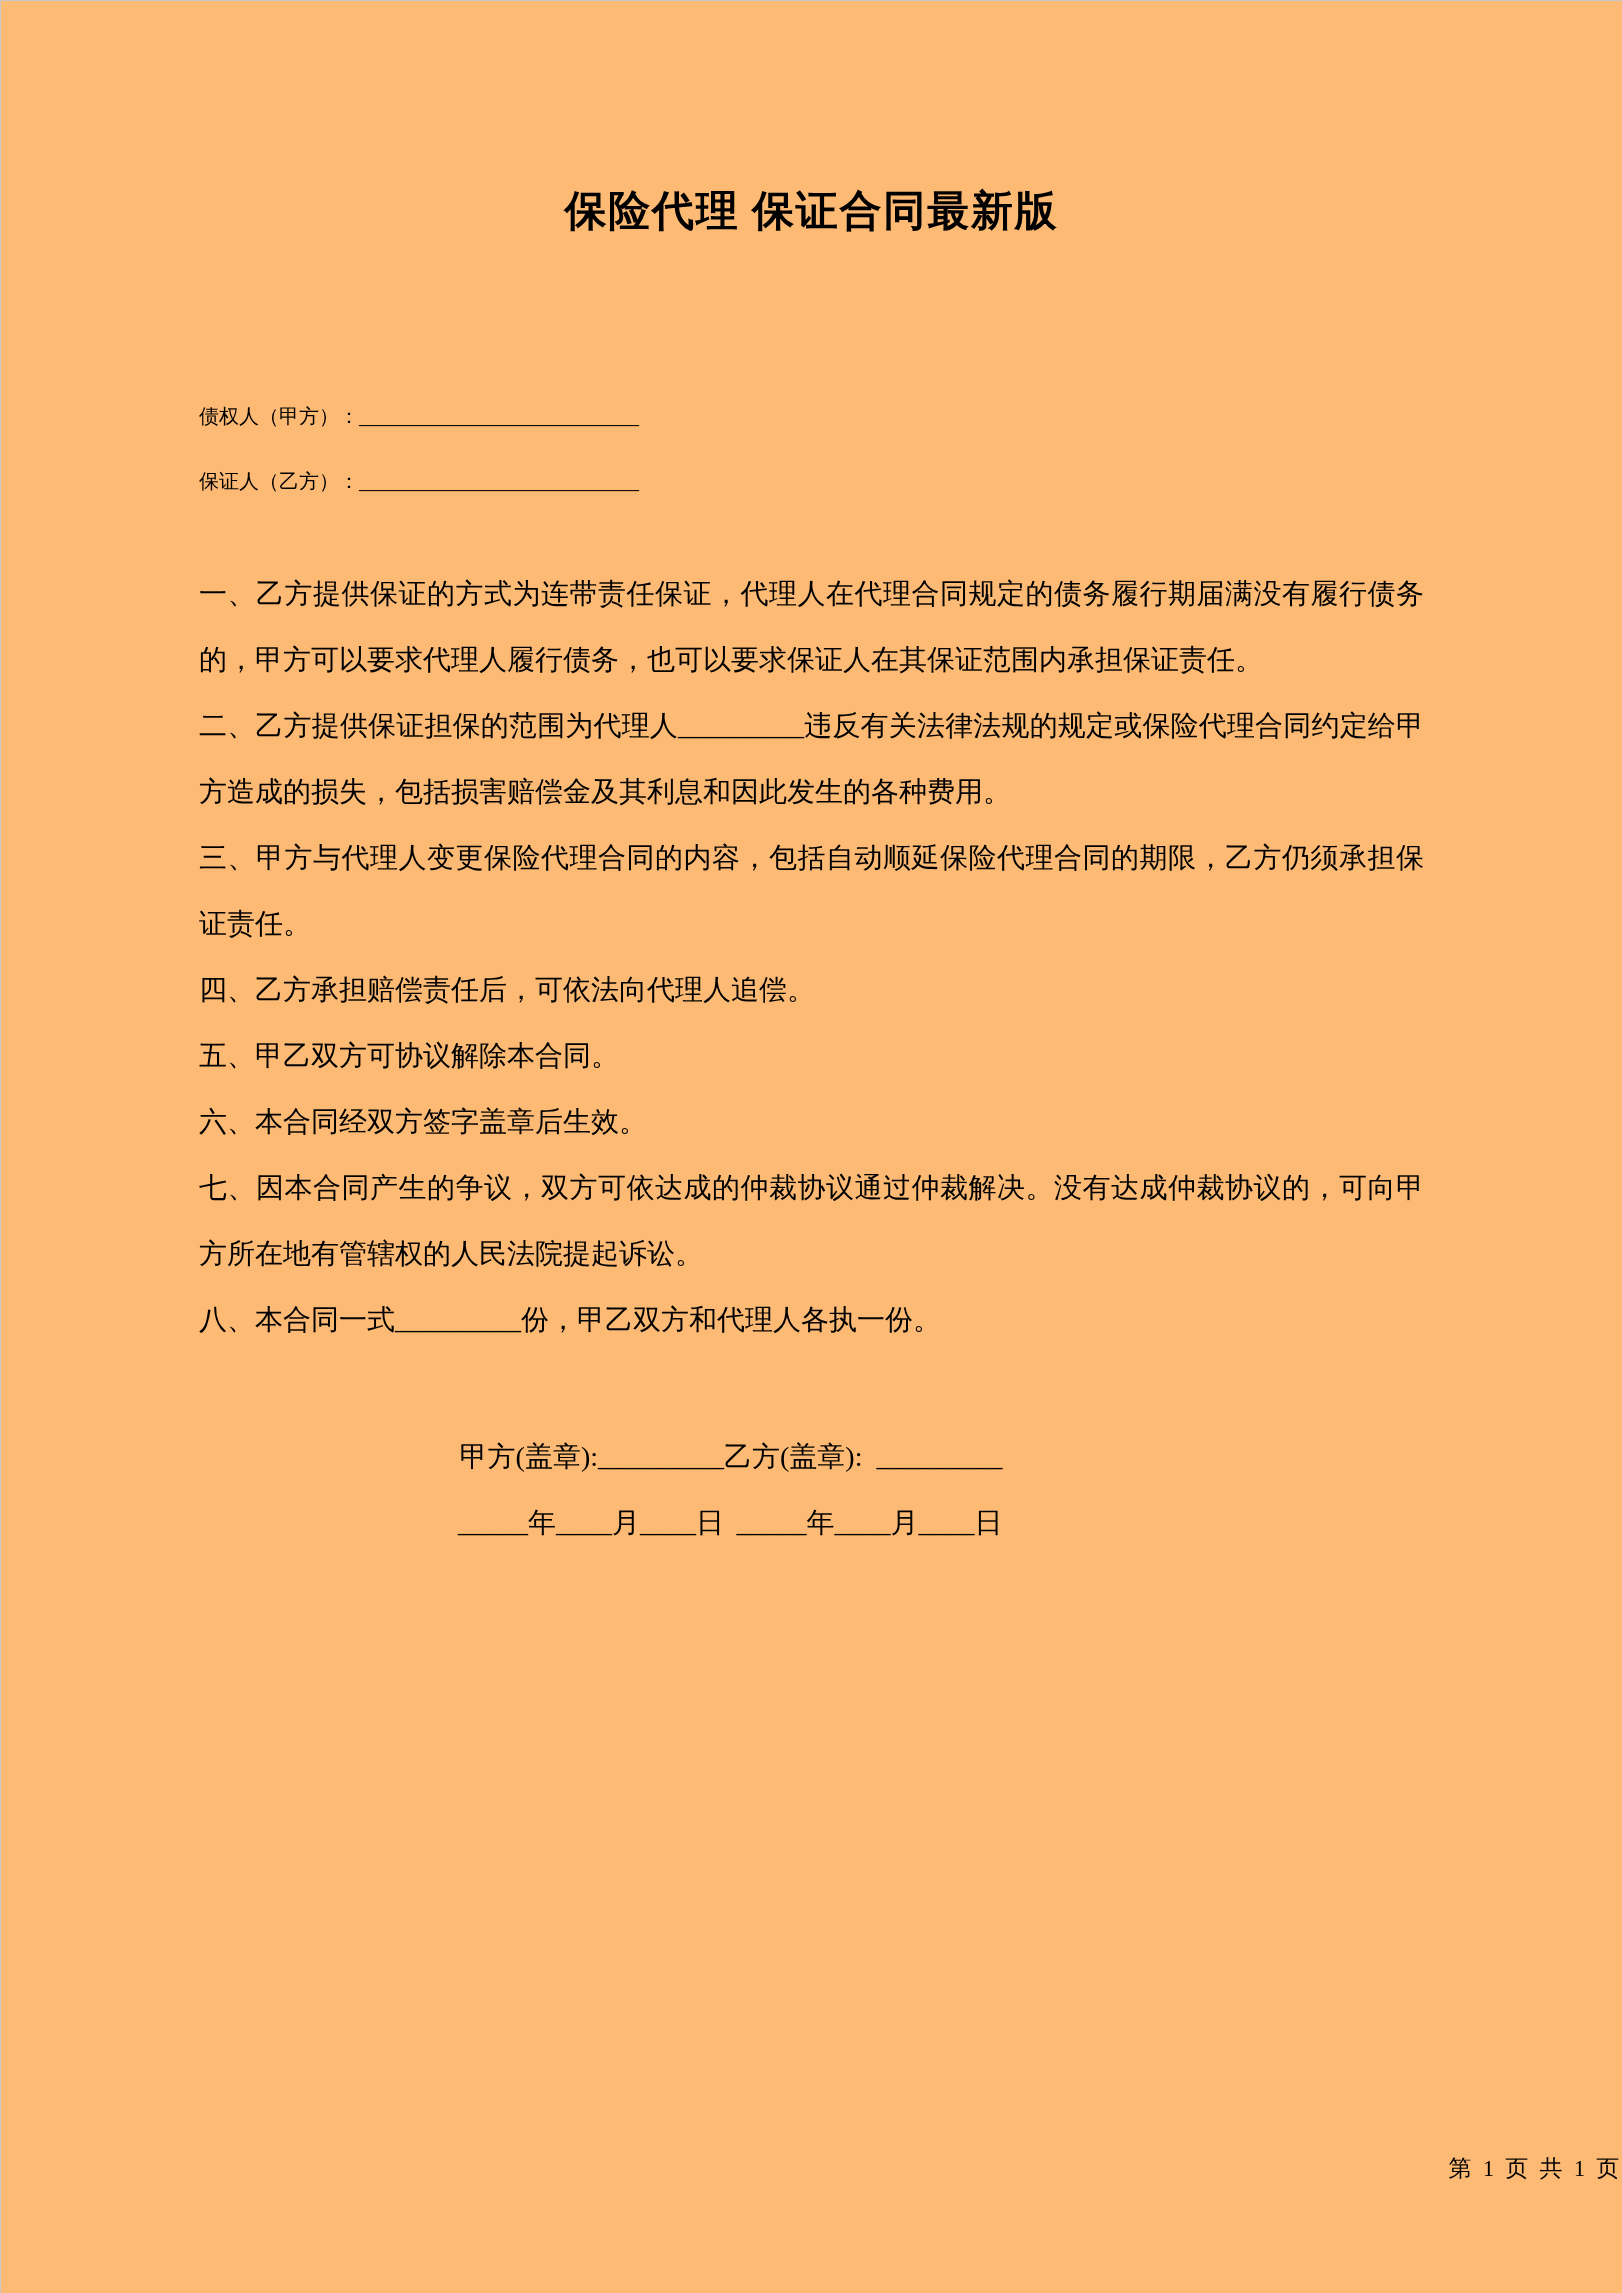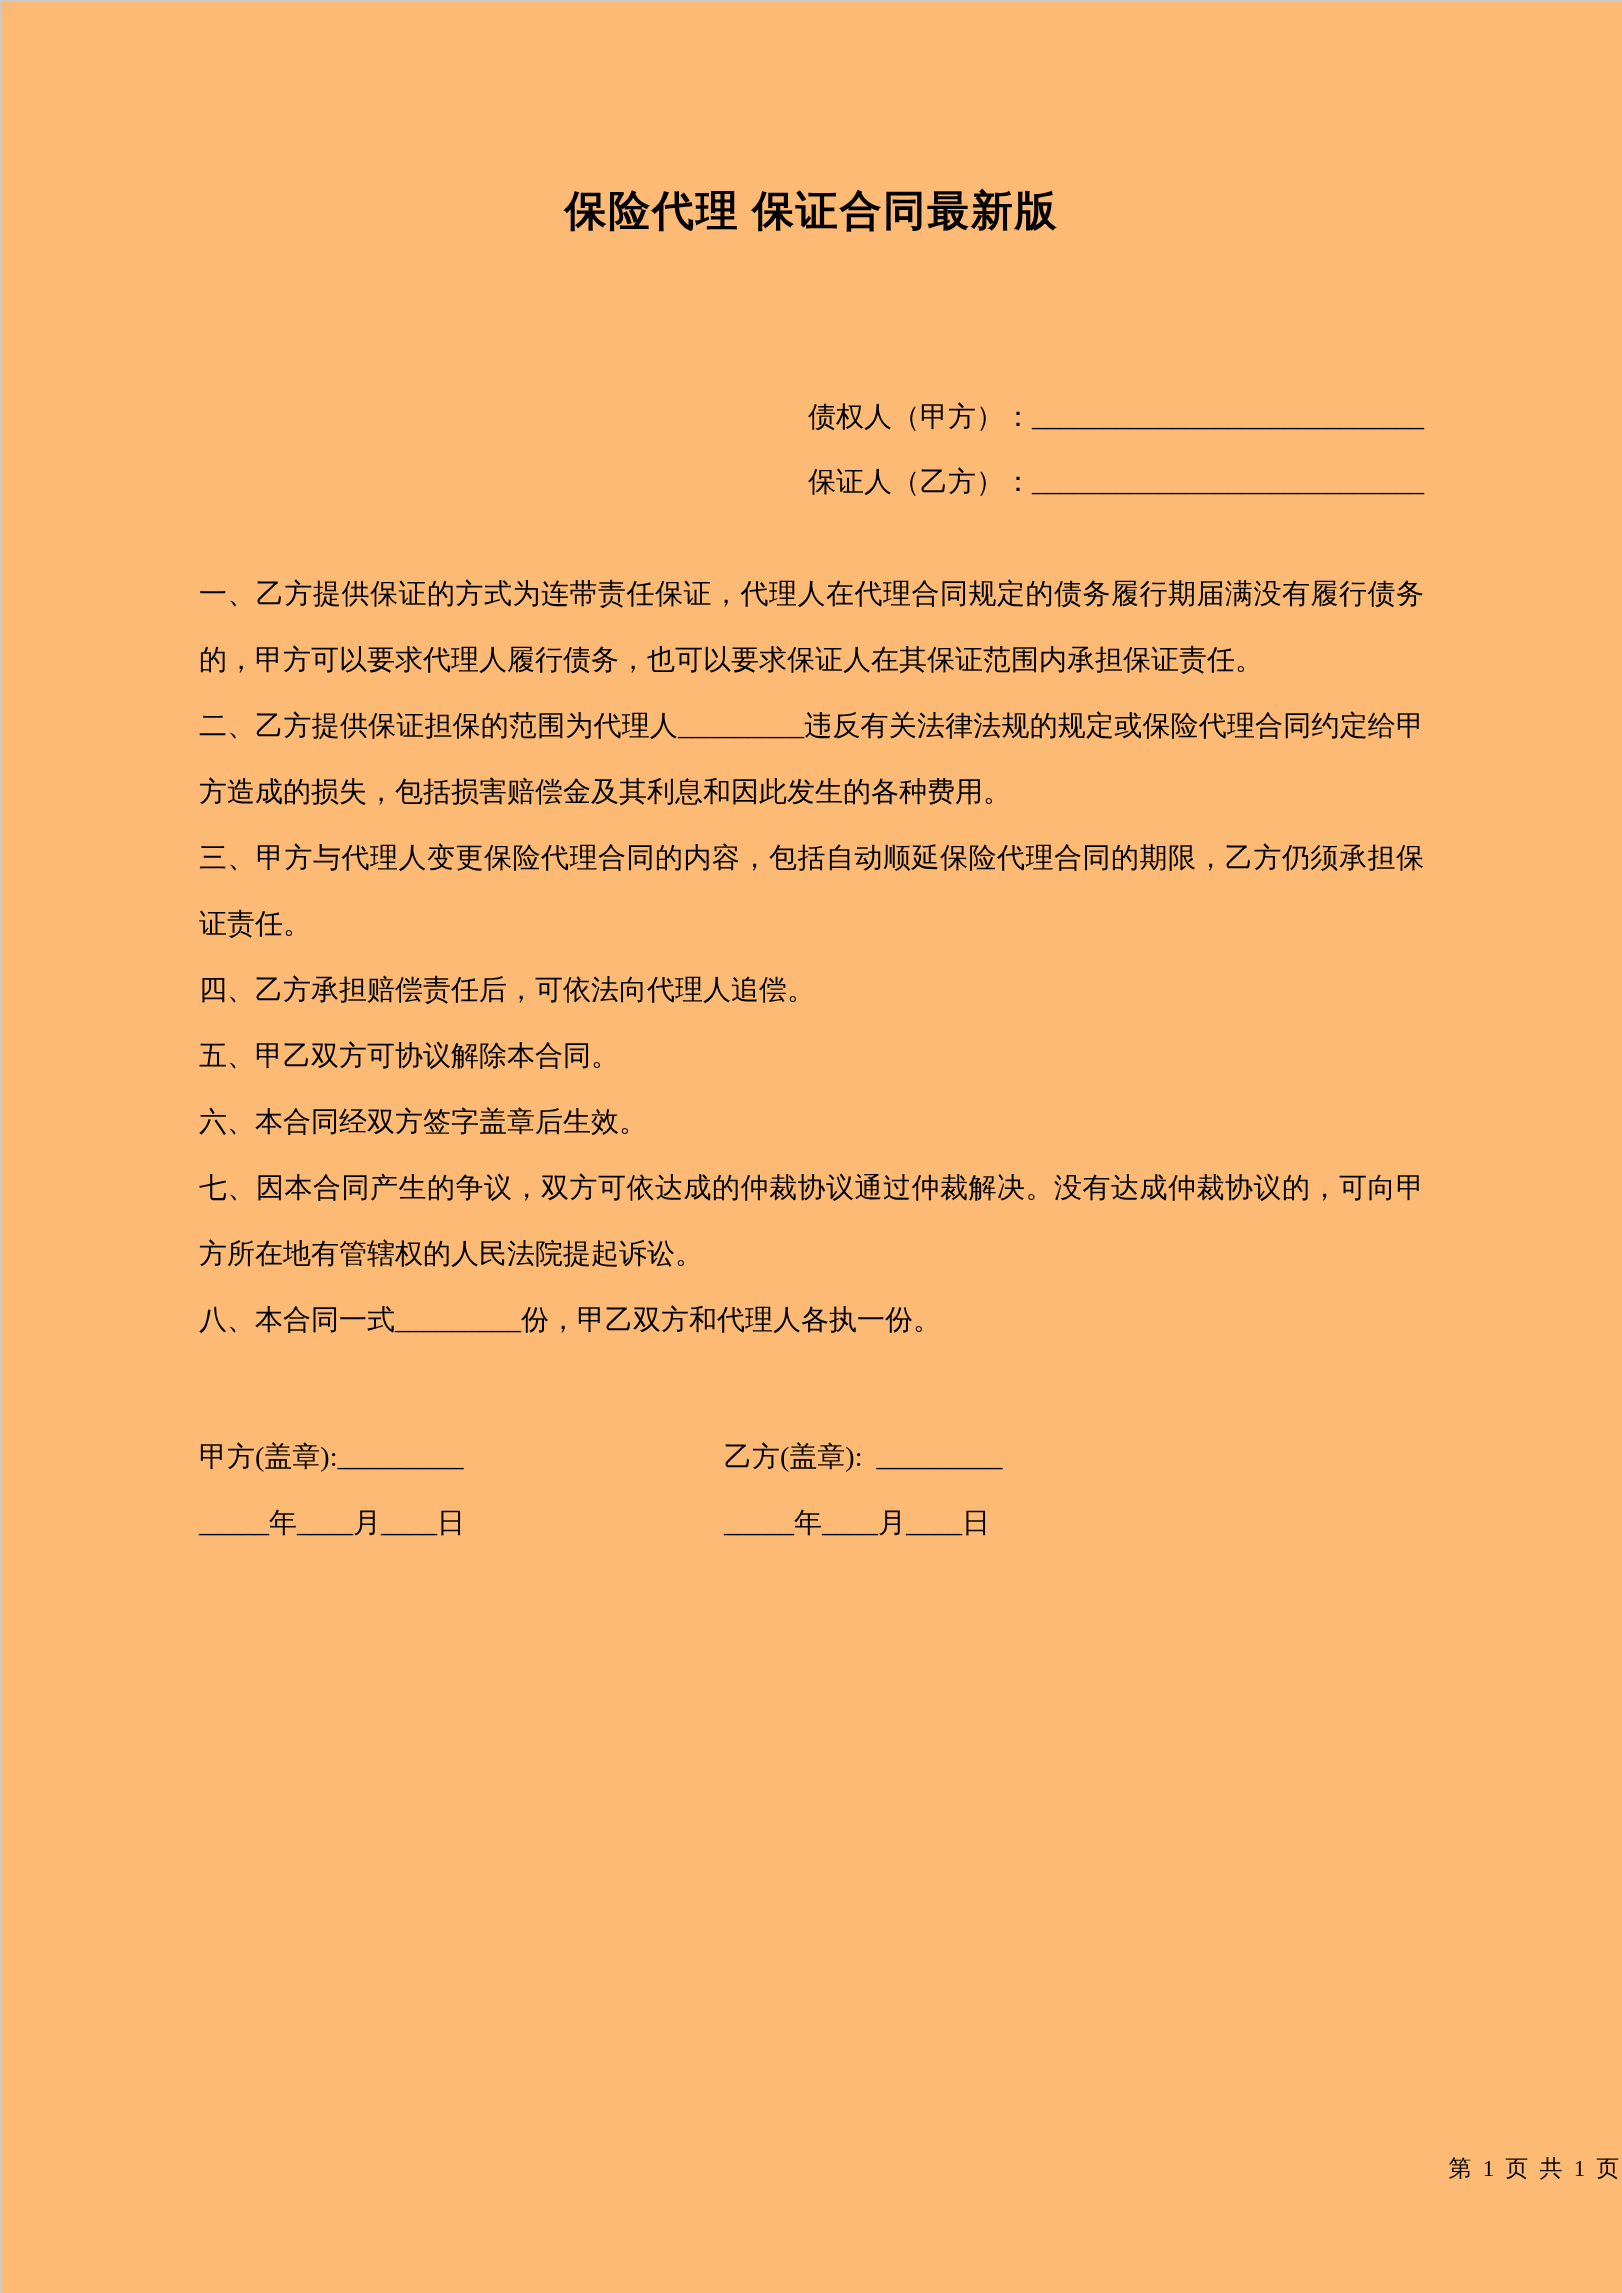--- a/index.html
+++ b/index.html
@@ -22,22 +22,21 @@
     padding: 182px 198px 0 198px;
   }
   .title {
     margin: 0 0 145px 0;
     text-align: center;
     font-size: 42px;
     font-weight: bold;
     letter-spacing: 1.8px;
   }
   .fields {
-    font-size: 28px;
-    text-align: right;
+    font-size: 20px;
   }
   .field-line {
     line-height: 65px;
     white-space: pre-wrap;
   }
   .body-text {
     margin-top: 47px;
     font-size: 28px;
     line-height: 66px;
     text-align: justify;
@@ -54,20 +53,21 @@
   .sig-col {
     width: 525px;
     flex: 0 0 auto;
   }
   .sig-col.right {
     width: auto;
   }
   .sig-line {
     line-height: 66px;
     white-space: pre-wrap;
+    text-align: right;
   }
   .footer {
     position: absolute;
     left: 0;
     right: 0;
     bottom: 109px;
     text-align: right;
     font-size: 23px;
     letter-spacing: 2.7px;
   }

